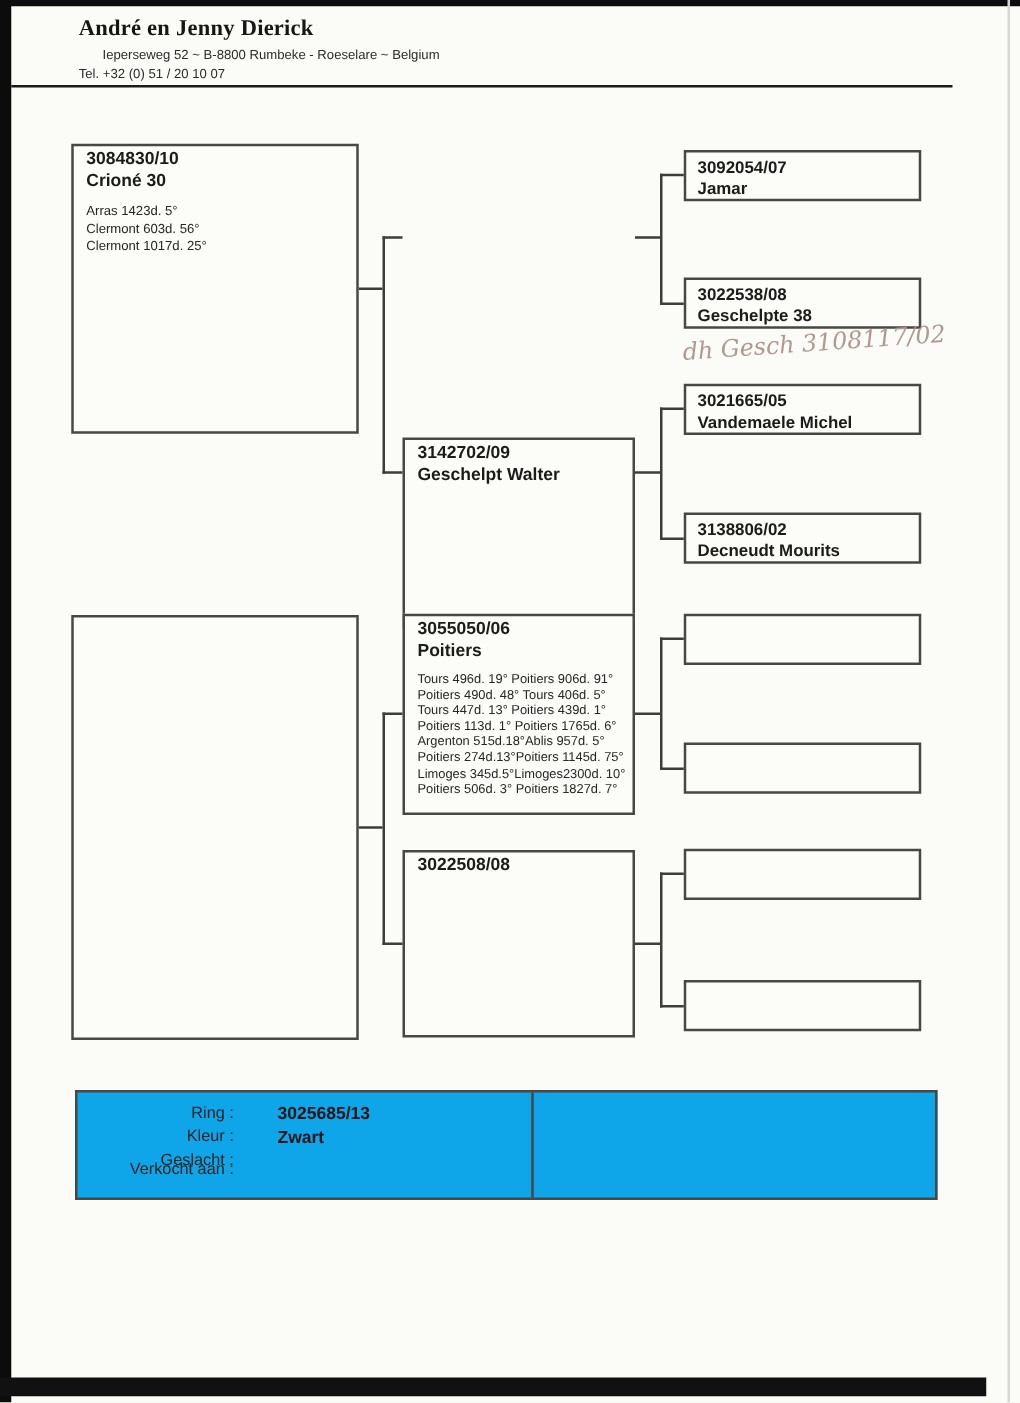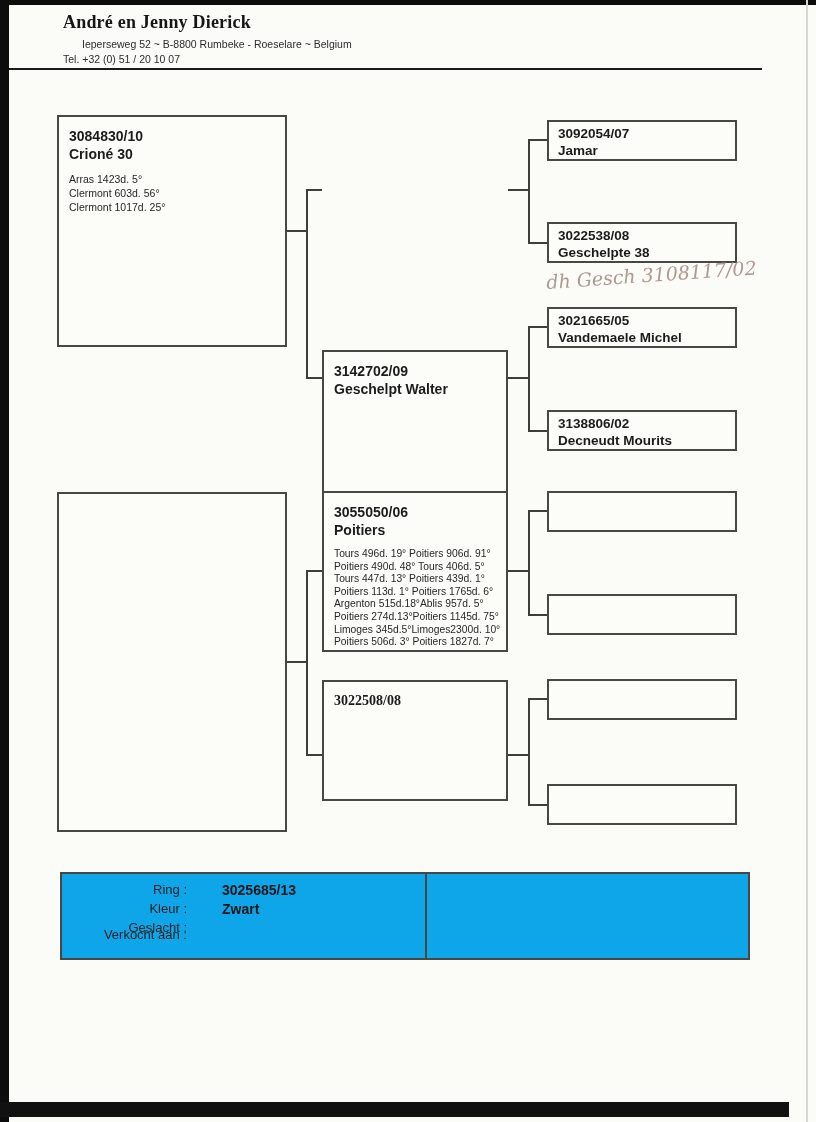--- a/index.html
+++ b/index.html
@@ -31,21 +31,21 @@
   .hdr-address{position:absolute;left:63px;top:38px;font-size:10.5px;color:#2b2b2b;margin-left:19px;}
   .hdr-phone{position:absolute;left:63px;top:53px;font-size:10.5px;color:#2b2b2b;}
   .hdr-rule{position:absolute;left:9px;top:68px;width:753px;height:2px;background:#1a1a1a;}
 
   
   .pbox{
     position:absolute;
     border:2px solid #474744;
     background:#fcfcf9;
     box-sizing:border-box;
-    padding:10px 10px;
+    padding:0 10px;
     overflow:hidden;
   }
   .pbox .ring{font-weight:bold;font-size:14px;line-height:18px;color:#1b1b1b;}
   .pbox .name{font-weight:bold;font-size:14px;line-height:18px;color:#1b1b1b;margin-bottom:9px;}
   .pbox .res{font-size:10.5px;line-height:14px;color:#262626;white-space:nowrap;}
   .pbox.dense .res{line-height:12.6px;font-size:10.3px;}
   .pbox.small{padding:3px 9px;}
   .pbox.small .ring,.pbox.small .name{font-size:13.5px;line-height:17px;margin-bottom:0;}
 
   
@@ -108,21 +108,21 @@
     <div class="res">Tours 496d. 19° Poitiers 906d. 91°</div>
     <div class="res">Poitiers 490d. 48° Tours 406d. 5°</div>
     <div class="res">Tours 447d. 13° Poitiers 439d. 1°</div>
     <div class="res">Poitiers 113d. 1° Poitiers 1765d. 6°</div>
     <div class="res">Argenton 515d.18°Ablis 957d. 5°</div>
     <div class="res">Poitiers 274d.13°Poitiers 1145d. 75°</div>
     <div class="res">Limoges 345d.5°Limoges2300d. 10°</div>
     <div class="res">Poitiers 506d. 3° Poitiers 1827d. 7°</div>
   </div>
 
-  <div class="pbox" style="left:322px;top:680px;width:186px;height:121px;font-family:Liberation Serif, serif;">
+  <div class="pbox" style="left:322px;top:680px;width:186px;height:150px;">
     <div class="ring">3022508/08</div>
   </div>
 
   <div class="pbox small" style="left:547px;top:120px;width:190px;height:41px;">
     <div class="ring">3092054/07</div>
     <div class="name">Jamar</div>
   </div>
   <div class="pbox small" style="left:547px;top:222px;width:190px;height:41px;">
     <div class="ring">3022538/08</div>
     <div class="name">Geschelpte 38</div>

